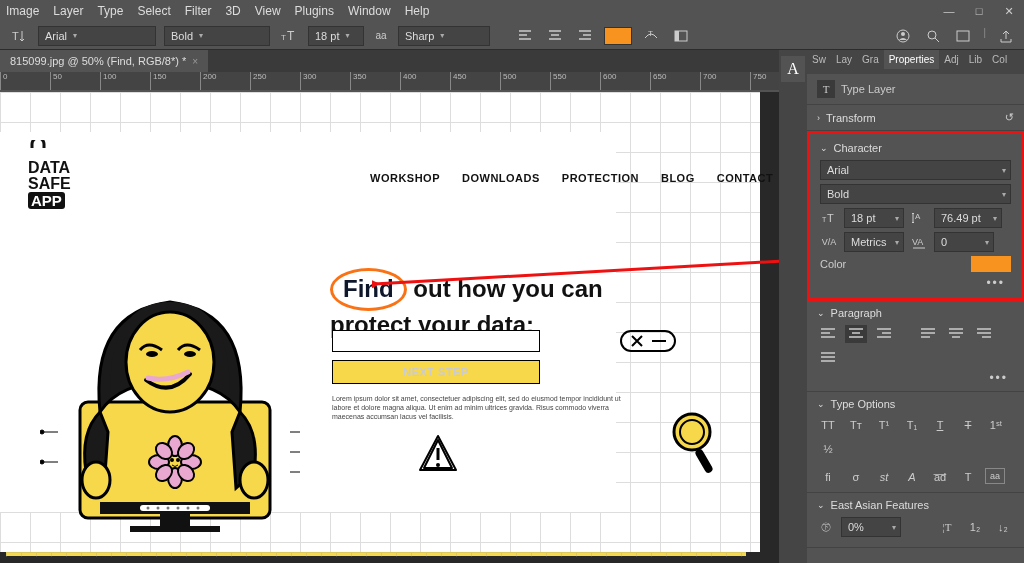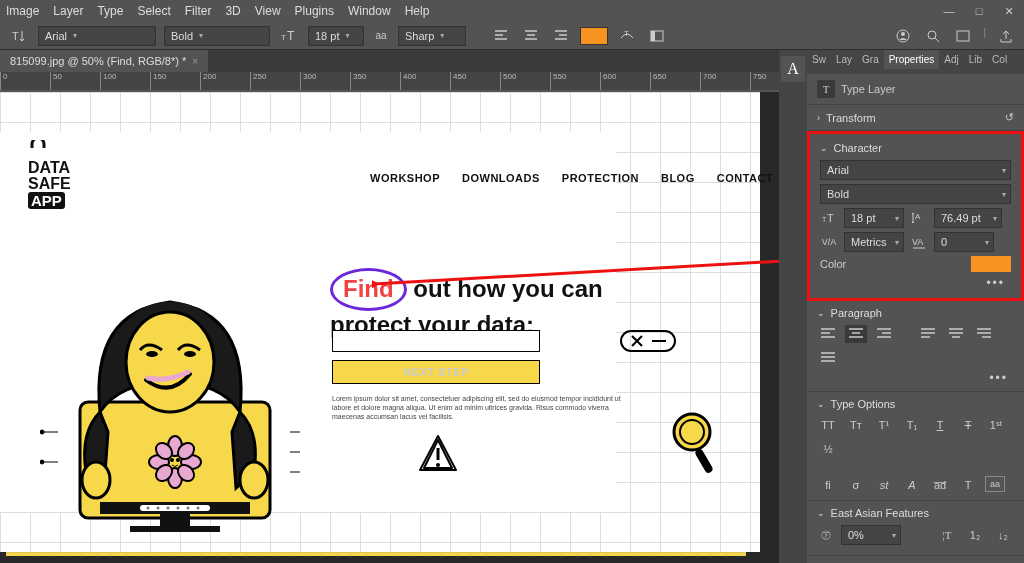--- a/index.html
+++ b/index.html
@@ -11,21 +11,21 @@
 .win-ctrl{position:absolute;top:0;right:0;display:flex}
 .win-ctrl div{width:30px;height:22px;display:flex;align-items:center;justify-content:center;color:#ccc}
 
 
 .optbar{height:28px;background:#535353;border-bottom:1px solid #2c2c2c;display:flex;align-items:center;padding:0 8px;gap:8px;font-size:11px}
 .sel{background:#444;border:1px solid #333;color:#ddd;height:20px;display:flex;align-items:center;padding:0 6px;position:relative}
 .sel::after{content:"▾";margin-left:6px;font-size:8px;color:#aaa}
 .sel.font{width:118px}
 .sel.style{width:106px}
 .sel.size{width:56px}
-.sel.aa{width:68px}
+.sel.aa{width:92px}
 .swatch{width:28px;height:18px;background:#f7931e;border:1px solid #333}
 .ico{width:22px;height:22px;display:flex;align-items:center;justify-content:center;color:#ccc}
 .ico svg{width:16px;height:16px;fill:#ccc}
 .topright{position:absolute;right:8px;top:26px;display:flex;gap:10px}
 .topright .ico{width:20px;height:20px}
 
 
 .tabbar{height:22px;background:#3a3a3a;display:flex;align-items:center;font-size:11px}
 .doctab{padding:0 10px;height:100%;background:#535353;display:flex;align-items:center;gap:6px;color:#ddd}
 .doctab .x{color:#999;font-size:10px}
@@ -36,21 +36,21 @@
 
 
 .work{position:absolute;left:0;top:92px;right:245px;bottom:0;background:#282828;overflow:hidden}
 .canvas{position:absolute;left:0;top:0;width:760px;height:460px;background:#fff}
 .shadow{position:absolute;left:6px;top:444px;width:740px;height:20px;background:#f5d94b}
 .grid-shadow{position:absolute;left:6px;top:445px;width:740px;height:20px;background-image:linear-gradient(#999 1px,transparent 1px),linear-gradient(90deg,#999 1px,transparent 1px);background-size:15px 15px;opacity:.25}
 .grid{position:absolute;inset:0;background-image:linear-gradient(#ddd 1px,transparent 1px),linear-gradient(90deg,#ddd 1px,transparent 1px);background-size:30px 30px}
 .whiteblock{position:absolute;background:#fff}
 .nav{position:absolute;top:80px;left:370px;display:flex;gap:22px;font-size:11px;font-weight:700;letter-spacing:.5px;color:#111}
 .headline{position:absolute;top:176px;left:330px;font-size:24px;font-weight:800;color:#111;line-height:1.2}
-.headline .find{display:inline-block;border:3px solid #6d28d9;border-radius:50%;padding:4px 10px;color:#ef4444}
+.headline .find{display:inline-block;border:3px solid #f97316;border-radius:50%;padding:4px 10px;color:#0f172a}
 .field{position:absolute;top:238px;left:332px;width:208px;height:22px;background:#fff;border:1px solid #000}
 .btn-next{position:absolute;top:268px;left:332px;width:208px;height:24px;background:#f7d84b;border:1px solid #000;display:flex;align-items:center;justify-content:center;font-weight:700;font-size:11px;letter-spacing:.5px}
 .lorem{position:absolute;top:302px;left:332px;width:300px;font-size:7px;color:#444;line-height:1.3}
 .warn{position:absolute;top:340px;left:416px}
 .mag{position:absolute;top:316px;left:668px}
 .pill{position:absolute;top:238px;left:620px}
 
 
 .rightcol{position:absolute;right:0;top:50px;width:245px;bottom:0;background:#535353;display:flex}
 .rail{width:28px;background:#454545;display:flex;flex-direction:column;align-items:center;padding-top:6px;gap:8px}
@@ -473,21 +473,21 @@
       <div class="typeopt-icons" style="font-family:Georgia,serif">
         <div class="picon">TT</div>
         <div class="picon">Tᴛ</div>
         <div class="picon">T¹</div>
         <div class="picon">T₁</div>
         <div class="picon" style="text-decoration:underline">T</div>
         <div class="picon" style="text-decoration:line-through">T</div>
         <div class="picon">1ˢᵗ</div>
         <div class="picon">½</div>
       </div>
-      <div class="typeopt-icons" style="margin-top:18px;font-family:Georgia,serif">
+      <div class="typeopt-icons" style="margin-top:10px;font-family:Georgia,serif">
         <div class="picon">fi</div>
         <div class="picon">σ</div>
         <div class="picon">
             <i>st</i>
           </div>
         <div class="picon">
             <i>A</i>
           </div>
         <div class="picon">a̅d̅</div>
         <div class="picon">T</div>

